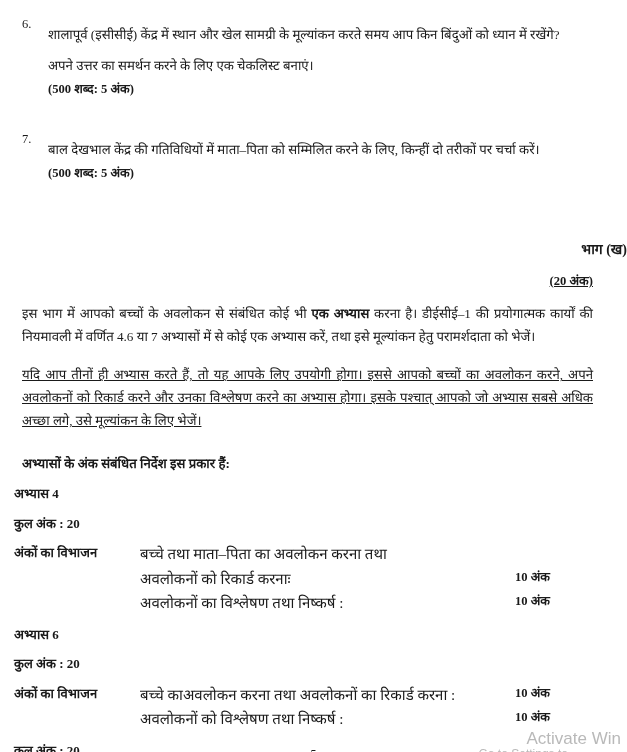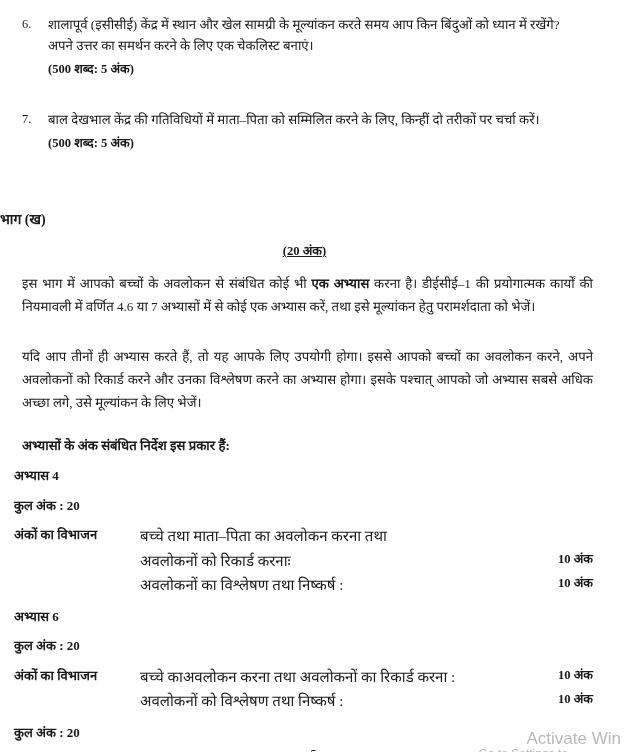--- a/index.html
+++ b/index.html
@@ -34,50 +34,51 @@
     line-height: 1.55;
     padding-top: 1px;
   }
   .q-body {
     flex: 1 1 auto;
     font-size: 13.2px;
     line-height: 1.62;
   }
   .q-line {
     display: block;
+    margin-top: 10px;
   }
   .marks-right {
     text-align: left;
     font-weight: bold;
     font-size: 12.6px;
     margin-top: 2px;
   }
   .q1 { margin-top: 14px; }
   .q2 { margin-top: 30px; }
 
   .section-title {
-    text-align: left;
+    text-align: right;
     font-weight: bold;
     font-size: 14px;
     margin-top: 56px;
   }
   .section-marks {
-    text-align: center;
+    text-align: right;
     font-weight: bold;
     font-size: 12.6px;
     margin: 14px 34px 0 16px;
     text-decoration: underline;
   }
   .para {
     margin: 14px 34px 0 22px;
     font-size: 13.2px;
     line-height: 1.72;
     text-align: justify;
   }
-  .para.tight { margin-top: 28px; }
+  .para.tight { margin-top: 16px; text-decoration: underline; }
   .bold { font-weight: bold; }
 
   .instr-head {
     margin: 22px 34px 0 22px;
     font-size: 13.2px;
     font-weight: bold;
   }
   .tbl {
     margin: 12px 34px 0 14px;
     font-size: 13px;
@@ -95,21 +96,21 @@
     line-height: 1.5;
   }
   .cell-desc {
     flex: 1 1 auto;
     line-height: 1.5;
     font-size: 15px;
     padding-left: 14px;
   }
   .cell-marks {
     flex: 0 0 78px;
-    text-align: right;
+    text-align: left;
     font-weight: bold;
     font-size: 12.6px;
     line-height: 1.5;
   }
   .page-number {
     position: absolute;
     bottom: 4px;
     left: 0;
     right: 0;
     text-align: center;

